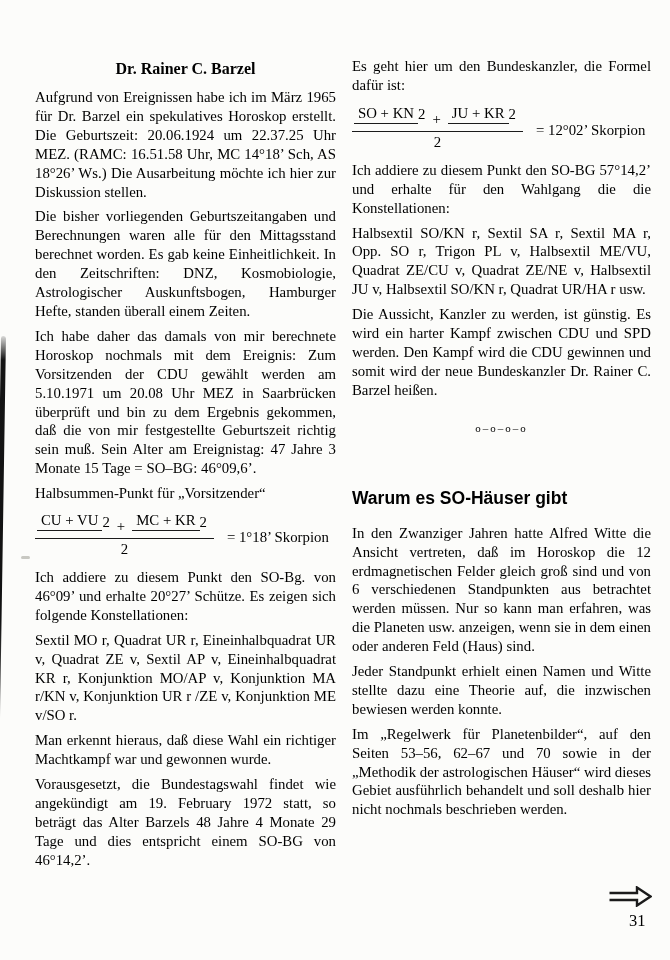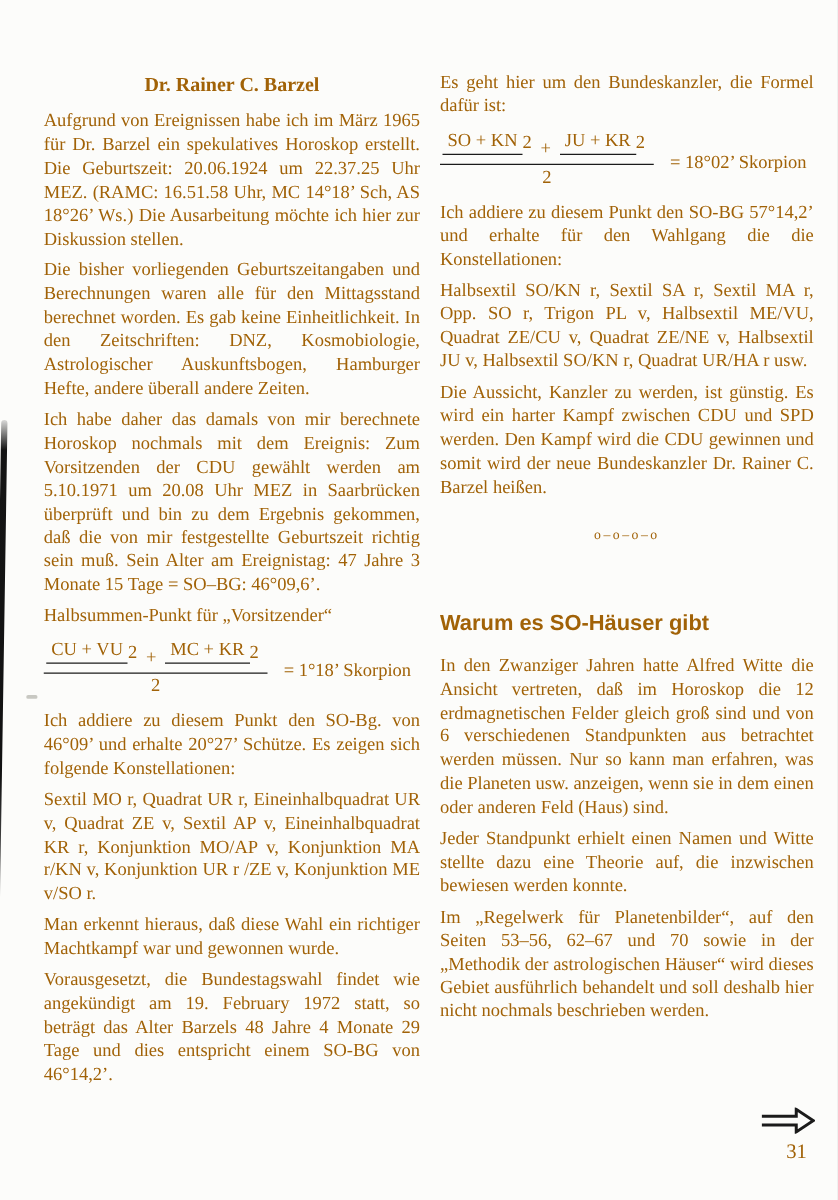--- a/index.html
+++ b/index.html
@@ -1,21 +1,21 @@
 <!DOCTYPE html>
 <html lang="de"><head>
 <meta charset="utf-8">
 <style>
   html,body { margin:0; padding:0; background:#e8e8e6; }
   .page {
     position:relative;
     width:670px; height:960px;
     margin:0 auto;
     background:#fcfcfa;
-    color:#a16207;
+    color:#000000;
     font-family:"Liberation Serif", serif;
     overflow:hidden;
   }
   .col { position:absolute; }
   .col-left  { left:35px;  top:60px; width:301px; }
   .col-right { left:352px; top:57px; width:299px; }
 
   .article-title {
     text-align:center;
     font-weight:bold;
@@ -101,21 +101,21 @@
 
 <div class="page">
 
   <div class="scan-streak"></div>
   <div class="scan-smudge"></div>
 
   <div class="col col-left">
     <h2 class="article-title">Dr. Rainer C. Barzel</h2>
 
     <p class="body-text">Aufgrund von Ereignissen habe ich im März 1965 für Dr. Barzel ein spekulatives Horoskop erstellt. Die Geburtszeit: 20.06.1924 um 22.37.25 Uhr MEZ. (RAMC: 16.51.58 Uhr, MC 14°18’ Sch, AS 18°26’ Ws.) Die Ausarbeitung möchte ich hier zur Diskussion stellen.</p>
-    <p class="body-text">Die bisher vorliegenden Geburtszeitangaben und Berechnungen waren alle für den Mittagsstand berechnet worden. Es gab keine Einheitlichkeit. In den Zeitschriften: DNZ, Kosmobiologie, Astrologischer Auskunftsbogen, Hamburger Hefte, andere überall andere Zeiten.</p>
+    <p class="body-text">Die bisher vorliegenden Geburtszeitangaben und Berechnungen waren alle für den Mittagsstand berechnet worden. Es gab keine Einheitlichkeit. In den Zeitschriften: DNZ, Kosmobiologie, Astrologischer Auskunftsbogen, Hamburger Hefte, standen überall einem Zeiten.</p>
     <p class="body-text">Ich habe daher das damals von mir berechnete Horoskop nochmals mit dem Ereignis: Zum Vorsitzenden der CDU gewählt werden am 5.10.1971 um 20.08 Uhr MEZ in Saarbrücken überprüft und bin zu dem Ergebnis gekommen, daß die von mir festgestellte Geburtszeit richtig sein muß. Sein Alter am Ereignistag: 47 Jahre 3 Monate 15 Tage = SO–BG: 46°09,6’.</p>
 
     <p class="body-text no-just" style="margin-bottom:3px;">Halbsummen-Punkt für „Vorsitzender“</p>
 
     <div class="formula">
       <div class="bigfrac">
         <div class="bigfrac-top">
           <span class="sfrac">
             <span class="n">CU + VU</span>
             <span class="d">2</span>
@@ -150,21 +150,21 @@
           </span>
           <span class="op">+</span>
           <span class="sfrac">
             <span class="n">JU + KR</span>
             <span class="d">2</span>
           </span>
         </div>
         <div class="bigbar"></div>
         <div class="bigden">2</div>
       </div>
-      <div class="formula-result">= 18°02’ Skorpion</div>
+      <div class="formula-result">= 12°02’ Skorpion</div>
     </div>
 
     <p class="body-text">Ich addiere zu diesem Punkt den SO-BG 57°14,2’ und erhalte für den Wahlgang die die Konstellationen:</p>
     <p class="body-text">Halbsextil SO/KN r, Sextil SA r, Sextil MA r, Opp. SO r, Trigon PL v, Halbsextil ME/VU, Quadrat ZE/CU v, Quadrat ZE/NE v, Halbsextil JU v, Halbsextil SO/KN r, Quadrat UR/HA r usw.</p>
     <p class="body-text">Die Aussicht, Kanzler zu werden, ist günstig. Es wird ein harter Kampf zwischen CDU und SPD werden. Den Kampf wird die CDU gewinnen und somit wird der neue Bundeskanzler Dr. Rainer C. Barzel heißen.</p>
 
     <div class="separator">o–o–o–o</div>
 
     <h2 class="section-heading">Warum es SO-Häuser gibt</h2>
 

